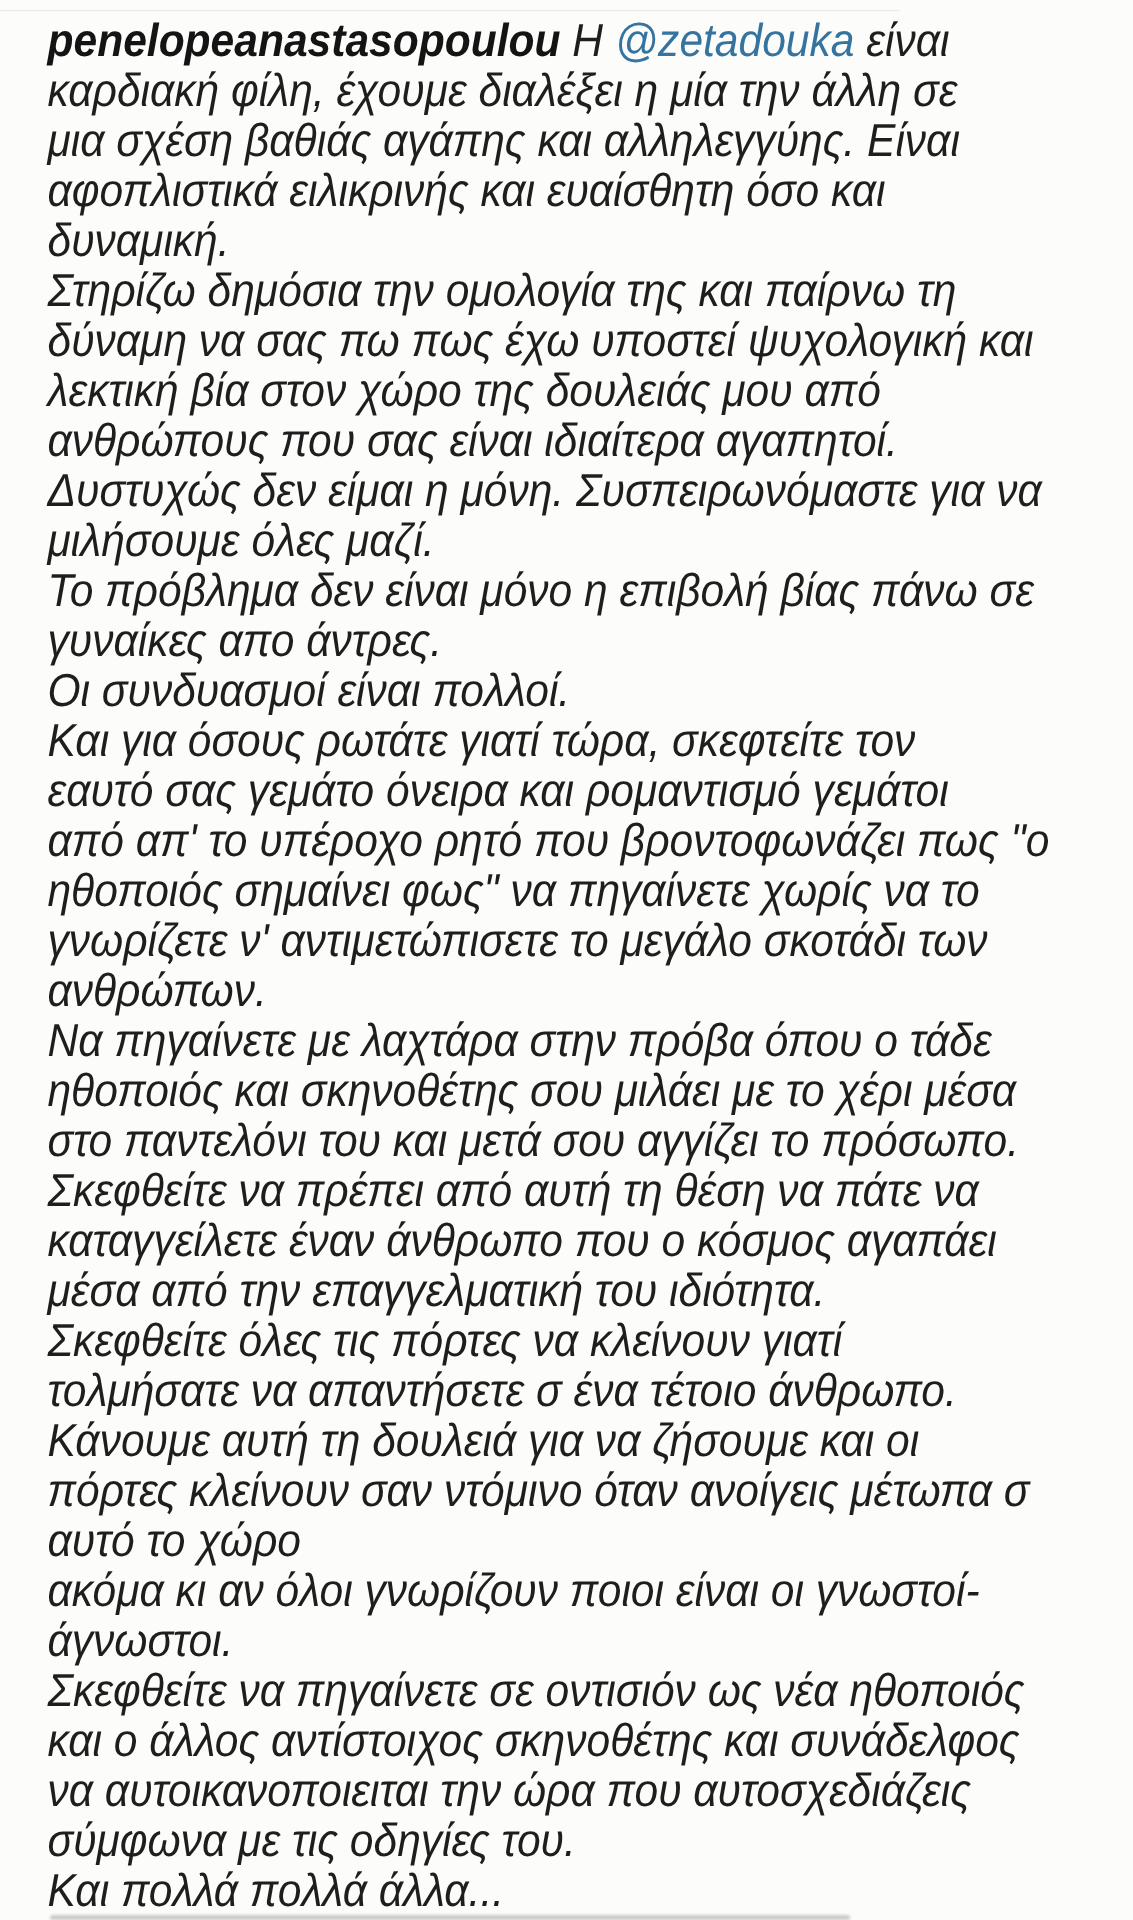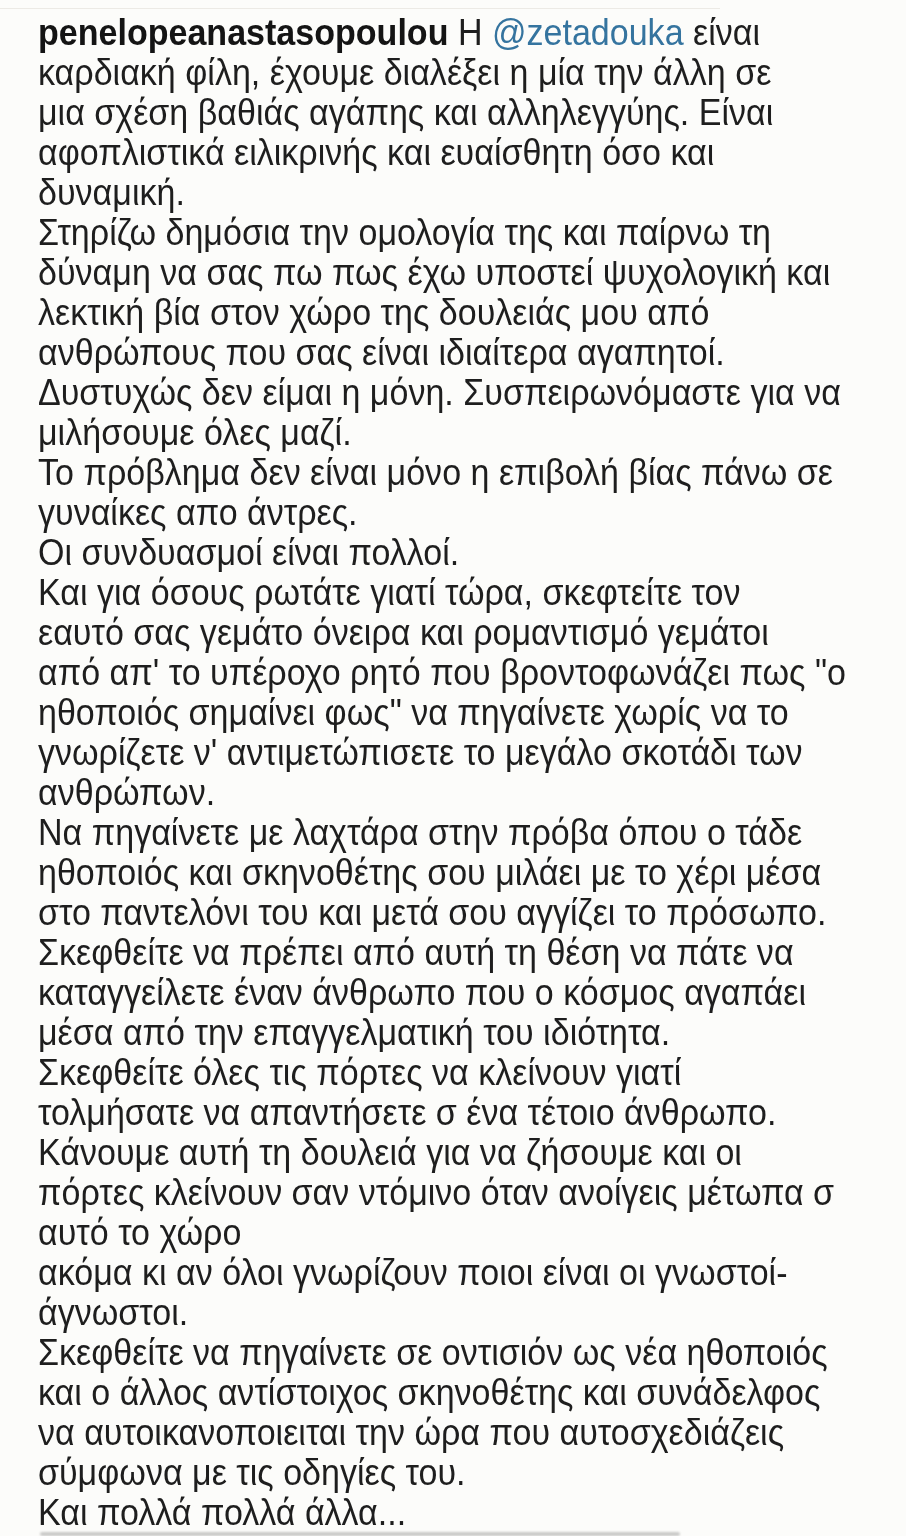--- a/index.html
+++ b/index.html
@@ -8,20 +8,21 @@
     width: 906px;
     height: 1536px;
     overflow: hidden;
     background: var(--background, #fcfcfa);
   }
   .screen {
     position: relative;
     width: 720px;
     height: 1536px;
     font-family: "Liberation Sans", sans-serif;
+    font-style: italic;
   }
   .top-hairline {
     position: absolute;
     top: 8px;
     left: 0;
     right: 0;
     height: 1px;
     background: #eceae5;
   }
   .caption {

